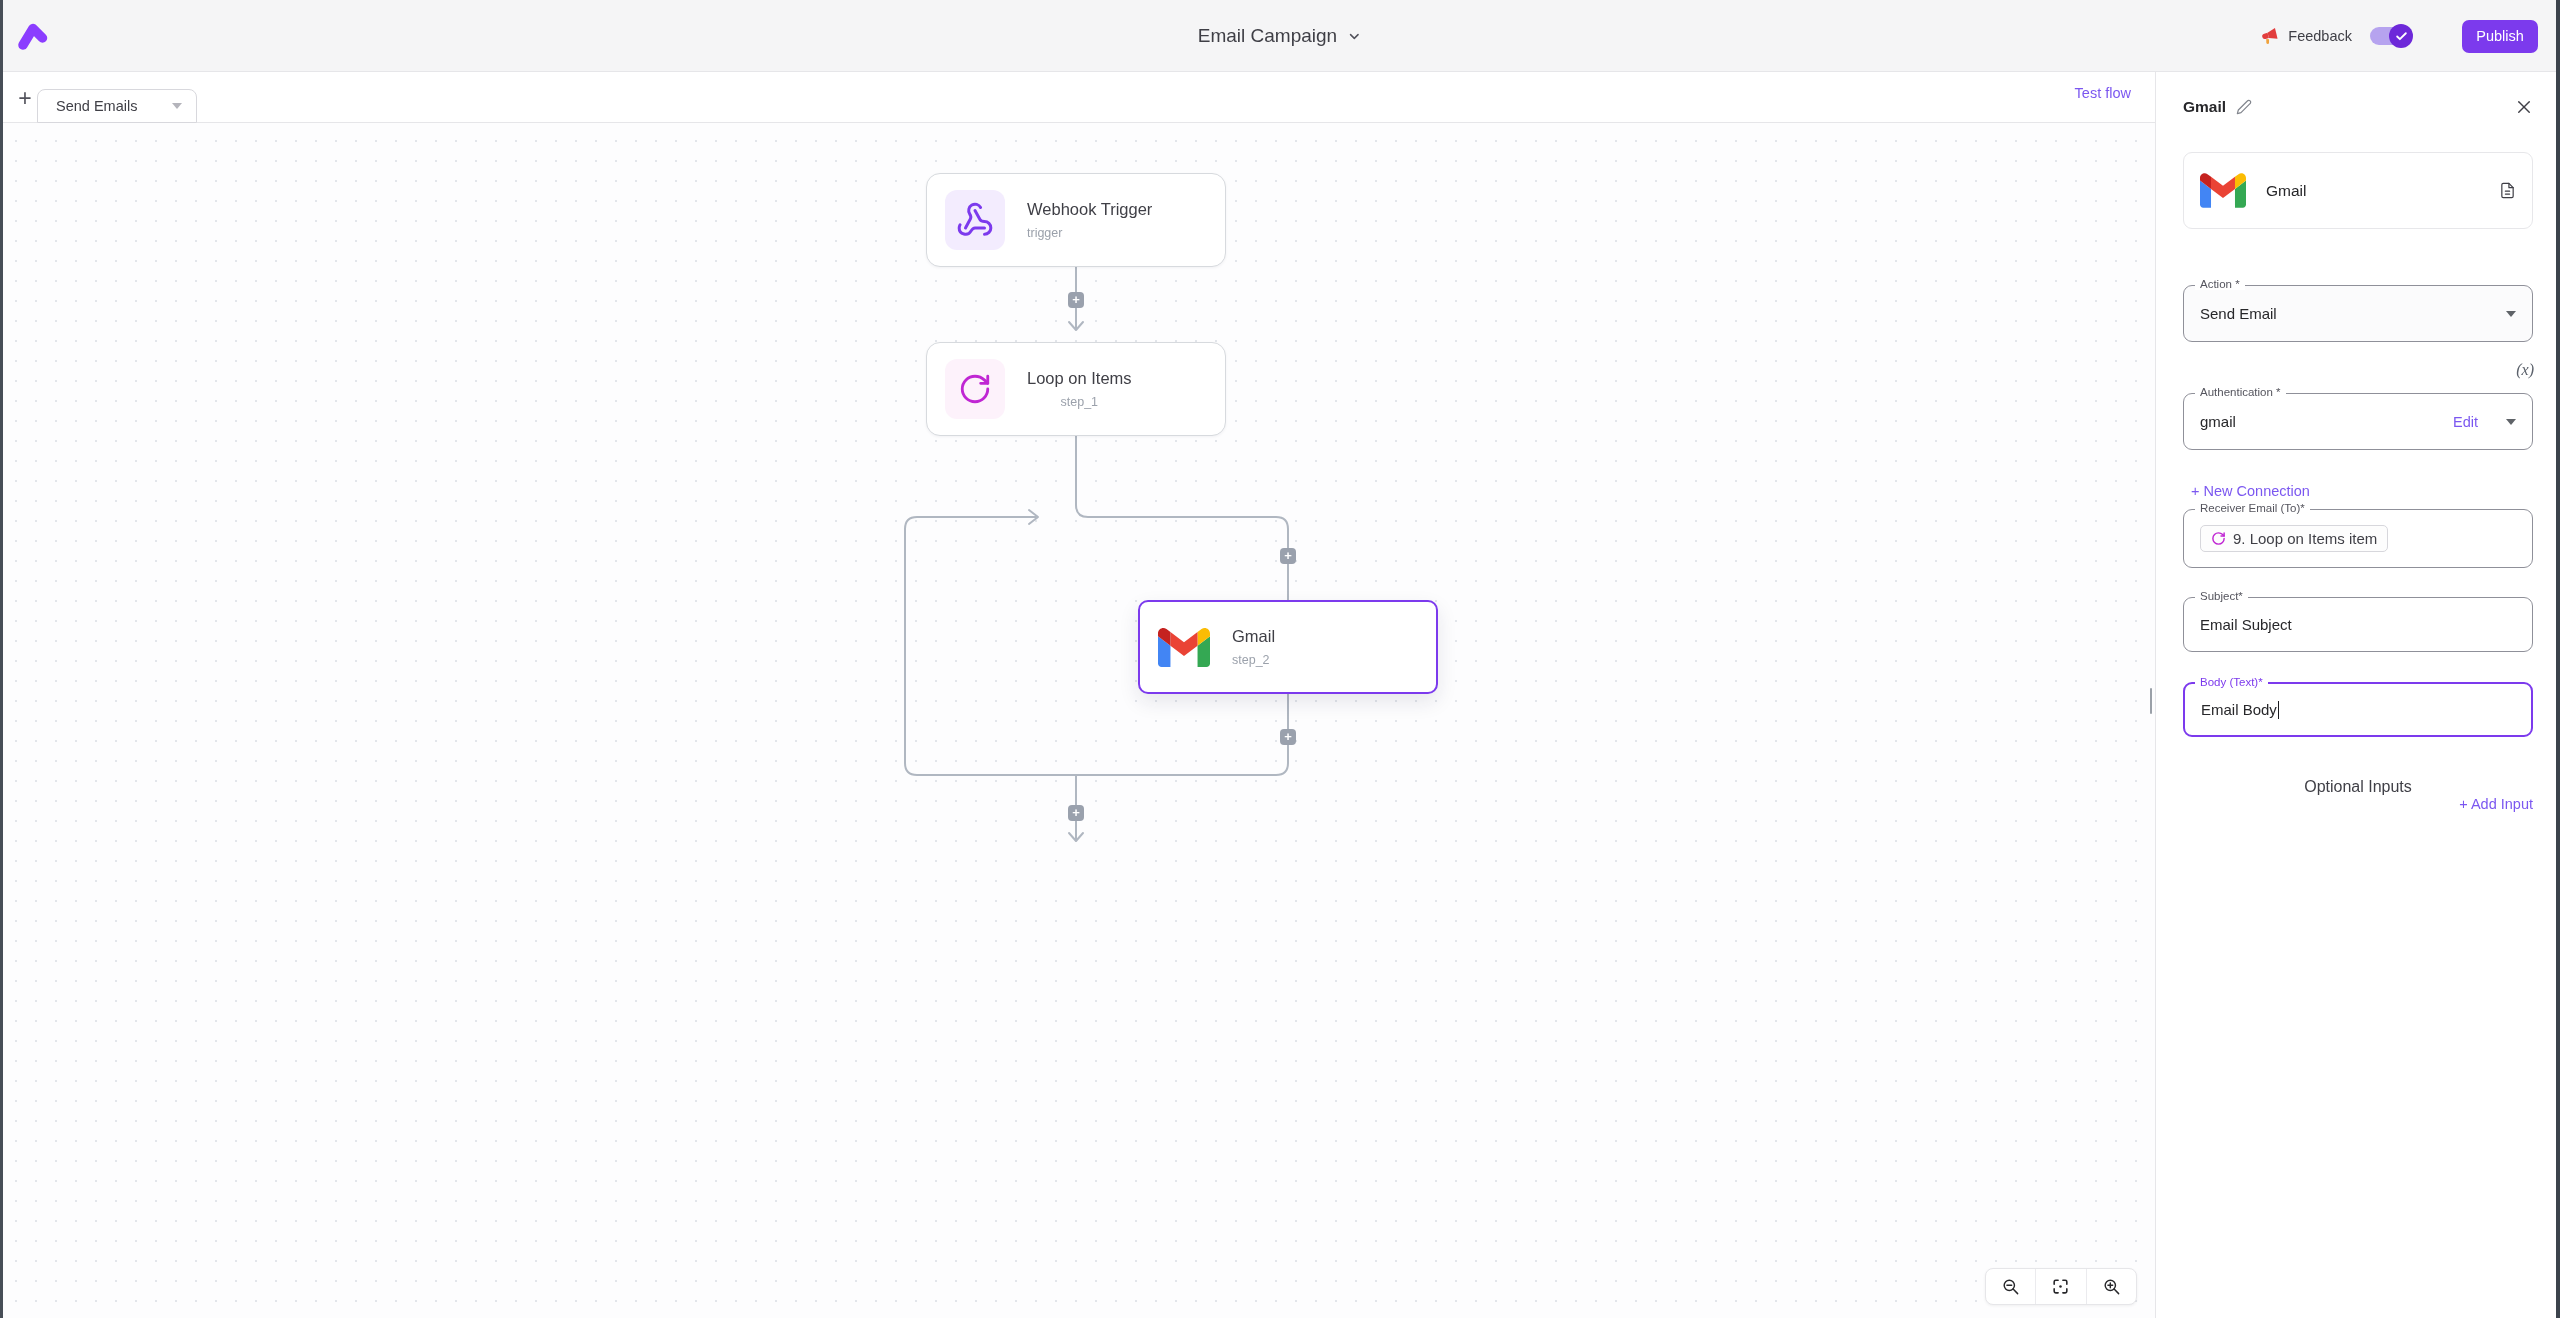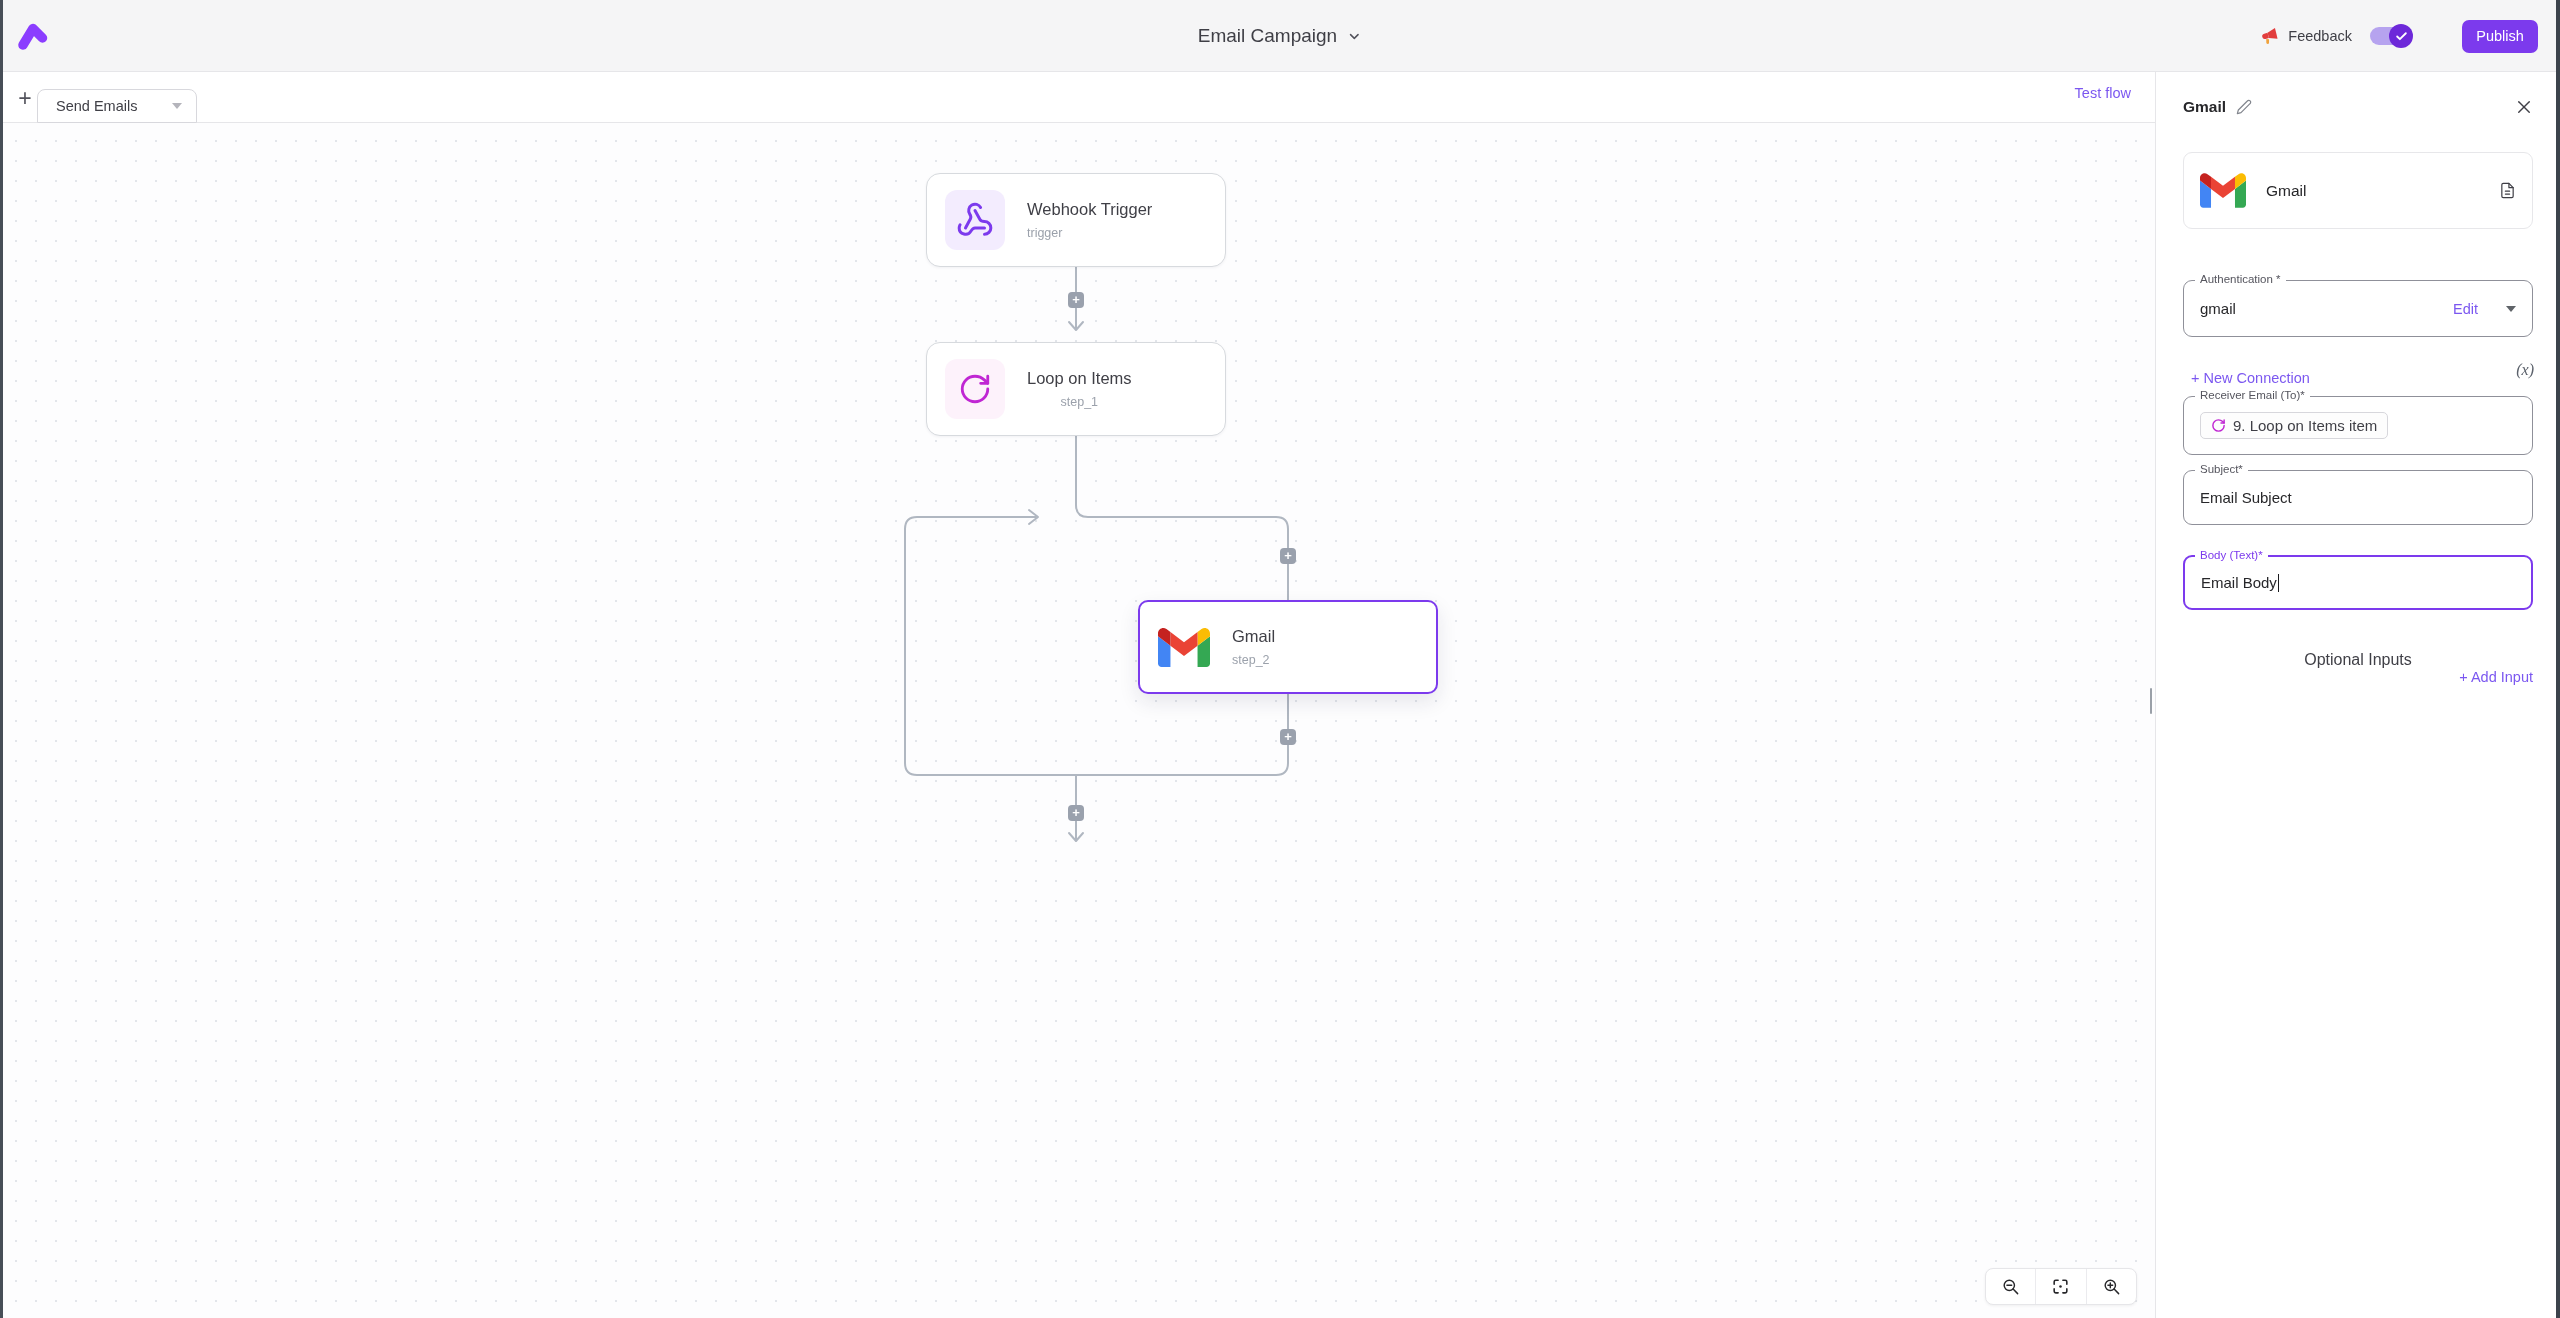--- a/index.html
+++ b/index.html
@@ -73,21 +73,21 @@
   .field .legend { position:absolute; top:-8px; left:11px; background:#fff; padding:0 5px; font-size:11.5px; color:#55555e; white-space:nowrap; }
   .field .value { font-size:15px; color:#27272a; }
   .field .sel-caret { position:absolute; right:16px; width:0; height:0; border-left:5.5px solid transparent; border-right:5.5px solid transparent; border-top:6.5px solid #5f6368; }
   #field-action { margin-top:56px; background:#fbfbfc; }
   #field-auth { margin-top:51px; }
   #field-auth .edit-link { margin-left:auto; margin-right:38px; font-size:14.5px; color:#7b57f0; cursor:pointer; }
   #var-btn { position:absolute; right:26px; top:289px; font-size:16px; color:#5b616b; font-family:"Liberation Serif", serif; font-style:italic; cursor:pointer; }
   #new-connection { margin-top:31px; margin-left:8px; height:20px; font-size:14.5px; color:#7b57f0; cursor:pointer; background:none; border:none; font-family:inherit; display:block; text-align:left; }
   #field-receiver { margin-top:8px; height:59px; }
   .chip { display:inline-flex; align-items:center; gap:7px; border:1px solid #d7d7dc; border-radius:5px; background:#fdfdfd; padding:4px 10px; font-size:15px; color:#3f3f46; cursor:pointer; }
-  #field-subject { margin-top:15px; height:55px; }
+  #field-subject { margin-top:29px; height:55px; }
   #field-body { margin-top:30px; height:55px; border:2px solid #7c3aed; }
   #field-body .legend { color:#7c3aed; left:10px; }
   .caret-bar { display:inline-block; width:1.5px; height:18px; background:#1b1b1f; margin-left:1px; vertical-align:text-bottom; }
   #optional-row { margin-top:41px; display:flex; align-items:center;flex-direction:column; }
   #optional-label { font-size:16px; color:#3f3f46; }
   #add-input { margin-left:auto; font-size:14.5px; color:#7b57f0; cursor:pointer; background:none; border:none; font-family:inherit; }
 </style>
 </head>
 <body>
 
@@ -251,20 +251,25 @@
       <span class="doc">
         <svg width="17" height="19" viewBox="0 0 24 24" fill="none" stroke="#3f3f46" stroke-width="1.7" stroke-linecap="round" stroke-linejoin="round">
           <path d="M14 2H6a2 2 0 0 0-2 2v16a2 2 0 0 0 2 2h12a2 2 0 0 0 2-2V8z"></path>
             <path d="M14 2v6h6"></path>
             <path d="M9 13h6"></path>
             <path d="M9 17h6"></path>
         </svg>
       </span>
     </div>
 
+    <div class="field" id="field-action">
+      <span class="legend">Action *</span>
+      <span class="value">Send Email</span>
+      <span class="sel-caret"></span>
+    </div>
 
     <span id="var-btn">(x)</span>
 
     <div class="field" id="field-auth">
       <span class="legend">Authentication *</span>
       <span class="value">gmail</span>
       <span class="edit-link">Edit</span>
       <span class="sel-caret"></span>
     </div>
 

